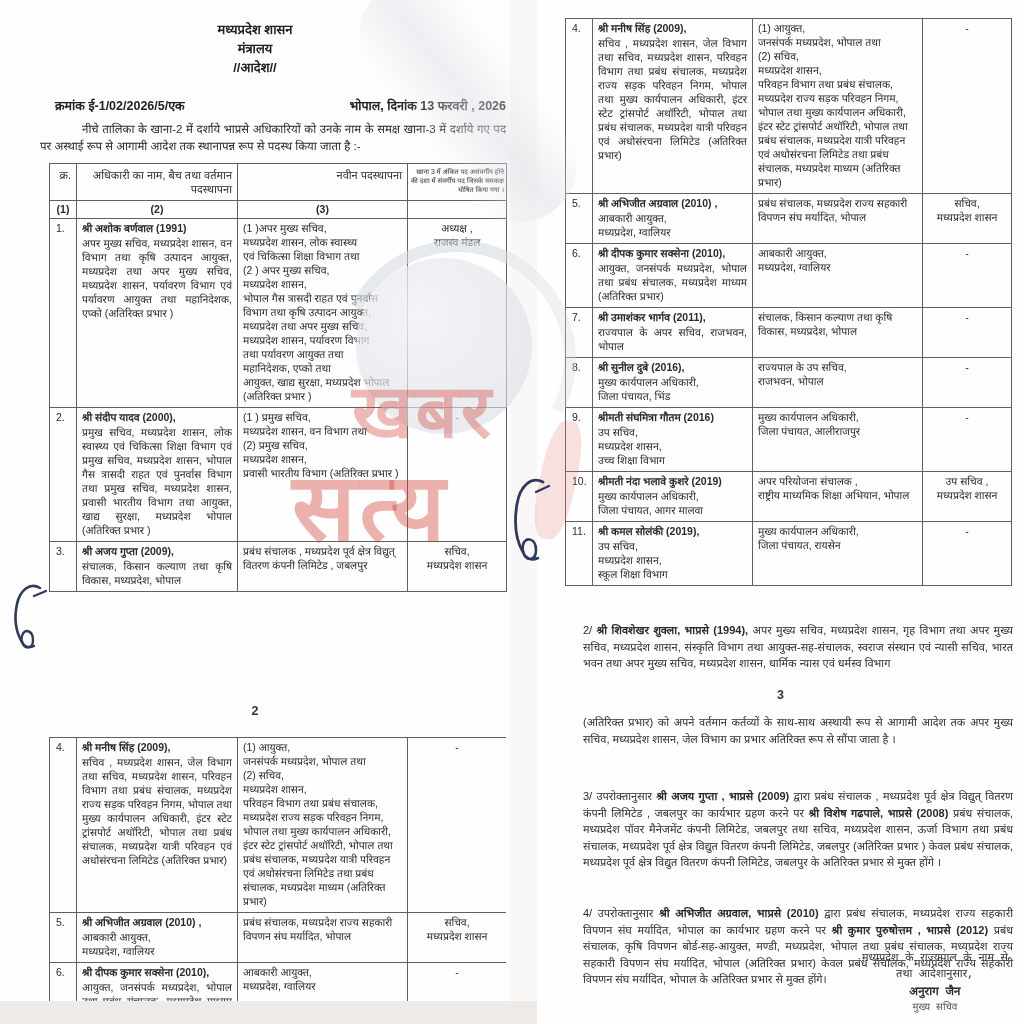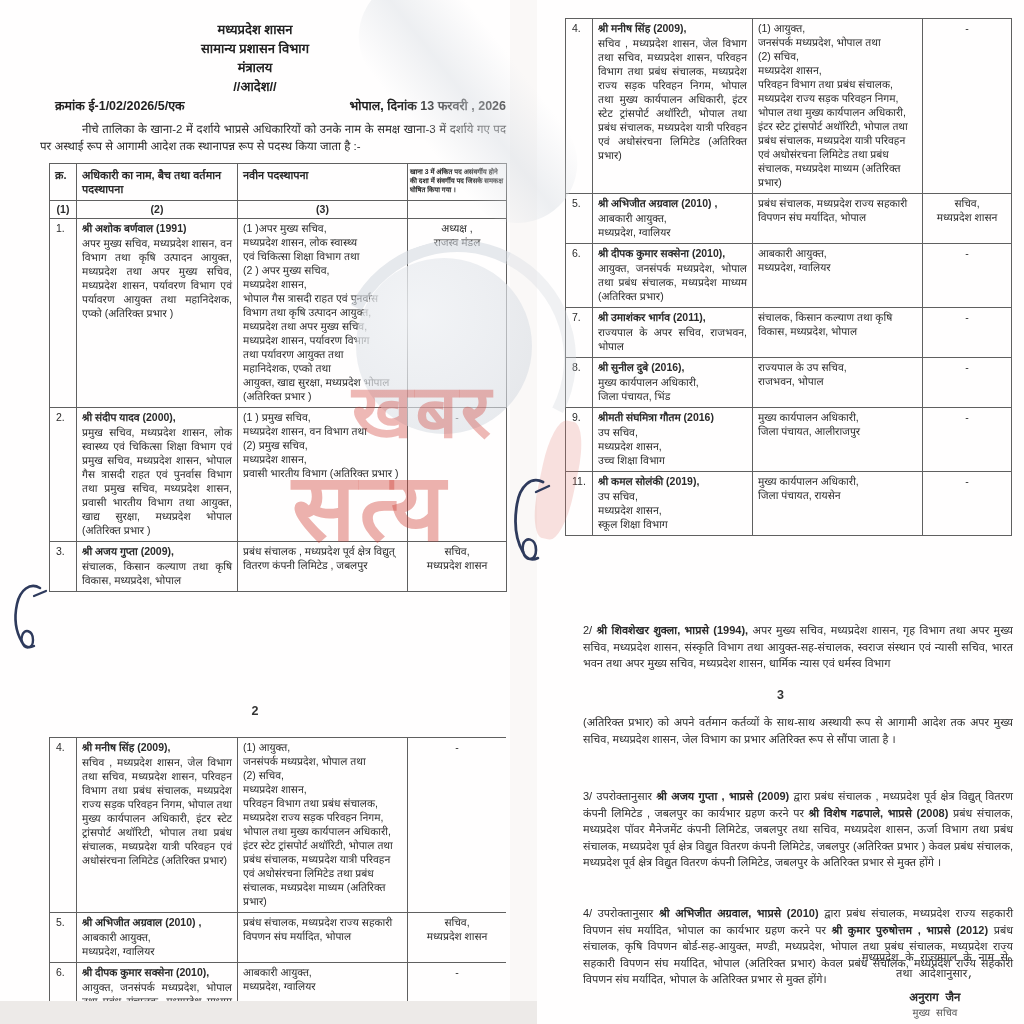--- a/index.html
+++ b/index.html
@@ -19,21 +19,21 @@
     font-weight:bold;font-size:13px;line-height:19px;color:#222;}
   .ref-line{position:absolute;top:97px;left:55px;width:451px;display:flex;
     justify-content:space-between;font-weight:bold;font-size:12.5px;color:#222;}
   .intro{position:absolute;top:121px;left:40px;width:466px;font-size:11.5px;
     line-height:17px;text-align:justify;text-indent:42px;}
 
   
   .tbl{border-collapse:collapse;table-layout:fixed;width:100%;}
   .tbl th,.tbl td{border:1px solid #606060;vertical-align:top;
     padding:2px 5px 4px;font-size:10.5px;line-height:14px;}
-  .tbl thead th{font-weight:bold;text-align:left;font-size:11px;line-height:14px;padding-top:4px;}
+  .tbl thead th{font-weight:normal;text-align:right;font-size:11px;line-height:14px;padding-top:4px;}
   .tbl thead th.small-h{font-size:6.8px;line-height:9px;padding:3px 2px;}
   .tbl .sub th{font-size:10.5px;font-weight:bold;text-align:center;padding:1px 2px 2px;}
   td.c-no{padding-left:6px;}
   .name{font-weight:bold;margin-bottom:1px;}
   .current{text-align:justify;white-space:pre-line;}
   td.c-new{white-space:pre-line;}
   td.c-eq{text-align:center;white-space:pre-line;}
 
   #tbl-left1{position:absolute;left:49px;top:163px;width:457px;}
   #tbl-left2-wrap{position:absolute;left:49px;top:737px;width:457px;height:264px;overflow:hidden;}
@@ -45,21 +45,21 @@
 
   .para{position:absolute;left:46px;width:430px;font-size:11px;line-height:16.5px;text-align:justify;}
   #para2{top:622px;}
   #para-cont{top:714px;}
   #para3{top:788px;}
   #para4{top:905px;}
   .b{font-weight:bold;}
 
   #signoff{position:absolute;right:16px;top:950px;text-align:center;
     font-size:11px;line-height:16px;font-family:Liberation Mono, monospace;}
-  #signoff .sig-name{font-weight:bold;font-size:11.5px;margin-top:8px;}
+  #signoff .sig-name{font-weight:bold;font-size:11.5px;margin-top:2px;}
   #signoff .sig-title{font-size:10px;color:#555;}
 
   
   .wm{position:absolute;z-index:40;pointer-events:none;}
   #wm-swoosh-top{left:408px;top:-40px;width:120px;height:280px;border-radius:60px;
     background:linear-gradient(90deg,rgba(226,229,233,0.0),rgba(222,226,231,0.55),rgba(226,229,233,0.0));
     transform:rotate(-38deg);}
   #wm-globe{left:356px;top:258px;width:176px;height:176px;border-radius:50%;
     background:radial-gradient(circle at 36% 32%,rgba(240,242,245,0.85),rgba(204,210,218,0.5));}
   #wm-globe-ring{left:338px;top:240px;width:214px;height:214px;border-radius:50%;
@@ -76,21 +76,20 @@
   #sig-left{left:4px;top:580px;}
   #sig-right{left:503px;top:472px;}
 </style>
 </head>
 <body>
 
 <div class="page" id="page-left">
 
   <div class="doc-head">
     <div>मध्यप्रदेश शासन</div>
-    <div>सामान्य प्रशासन विभाग</div>
     <div>मंत्रालय</div>
     <div>//आदेश//</div>
   </div>
 
   <div class="ref-line">
     <span>क्रमांक ई-1/02/2026/5/एक</span>
     <span>भोपाल, दिनांक 13 फरवरी , 2026</span>
   </div>
 
   <div class="intro">नीचे तालिका के खाना-2 में दर्शाये भाप्रसे अधिकारियों को उनके नाम के समक्ष खाना-3 में दर्शाये गए पद पर अस्थाई रूप से आगामी आदेश तक स्थानापन्न रूप से पदस्थ किया जाता है :-</div>
@@ -303,20 +302,32 @@
             <div class="current">उप सचिव,
 मध्यप्रदेश शासन,
 उच्च शिक्षा विभाग
  </div>
           </td>
           <td class="c-new">मुख्य कार्यपालन अधिकारी,
 जिला पंचायत, आलीराजपुर</td>
           <td class="c-eq">-</td>
         </tr>
         <tr>
+          <td class="c-no">10.</td>
+          <td class="c-off">
+            <div class="name">श्रीमती नंदा भलावे कुशरे (2019)</div>
+            <div class="current">मुख्य कार्यपालन अधिकारी,
+जिला पंचायत, आगर मालवा</div>
+          </td>
+          <td class="c-new">अपर परियोजना संचालक ,
+राष्ट्रीय माध्यमिक शिक्षा अभियान, भोपाल</td>
+          <td class="c-eq">उप सचिव ,
+मध्यप्रदेश शासन</td>
+        </tr>
+        <tr>
           <td class="c-no">11.</td>
           <td class="c-off">
             <div class="name">श्री कमल सोलंकी (2019),</div>
             <div class="current">उप सचिव,
 मध्यप्रदेश शासन,
 स्कूल शिक्षा विभाग</div>
           </td>
           <td class="c-new">मुख्य कार्यपालन अधिकारी,
 जिला पंचायत, रायसेन</td>
           <td class="c-eq">-</td>

